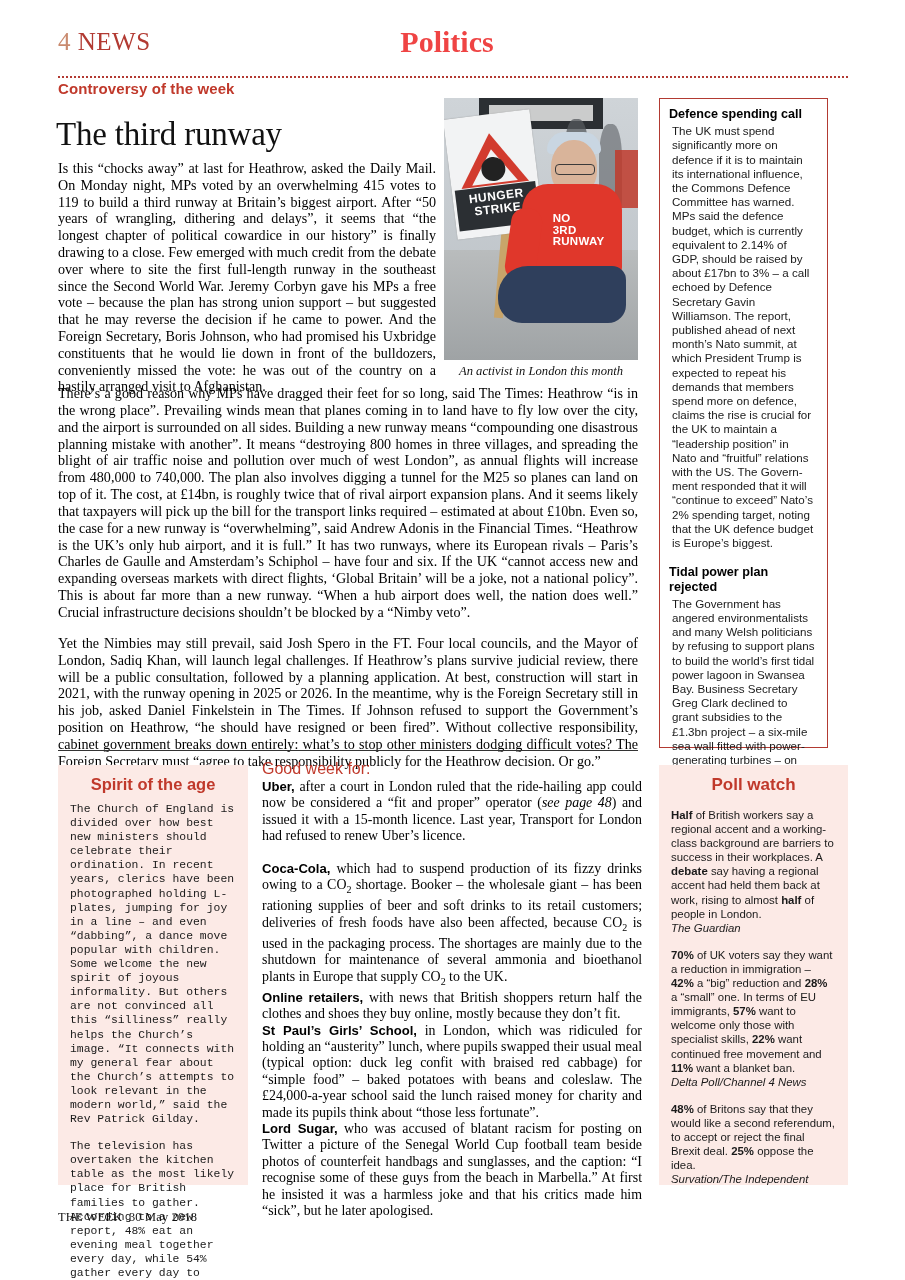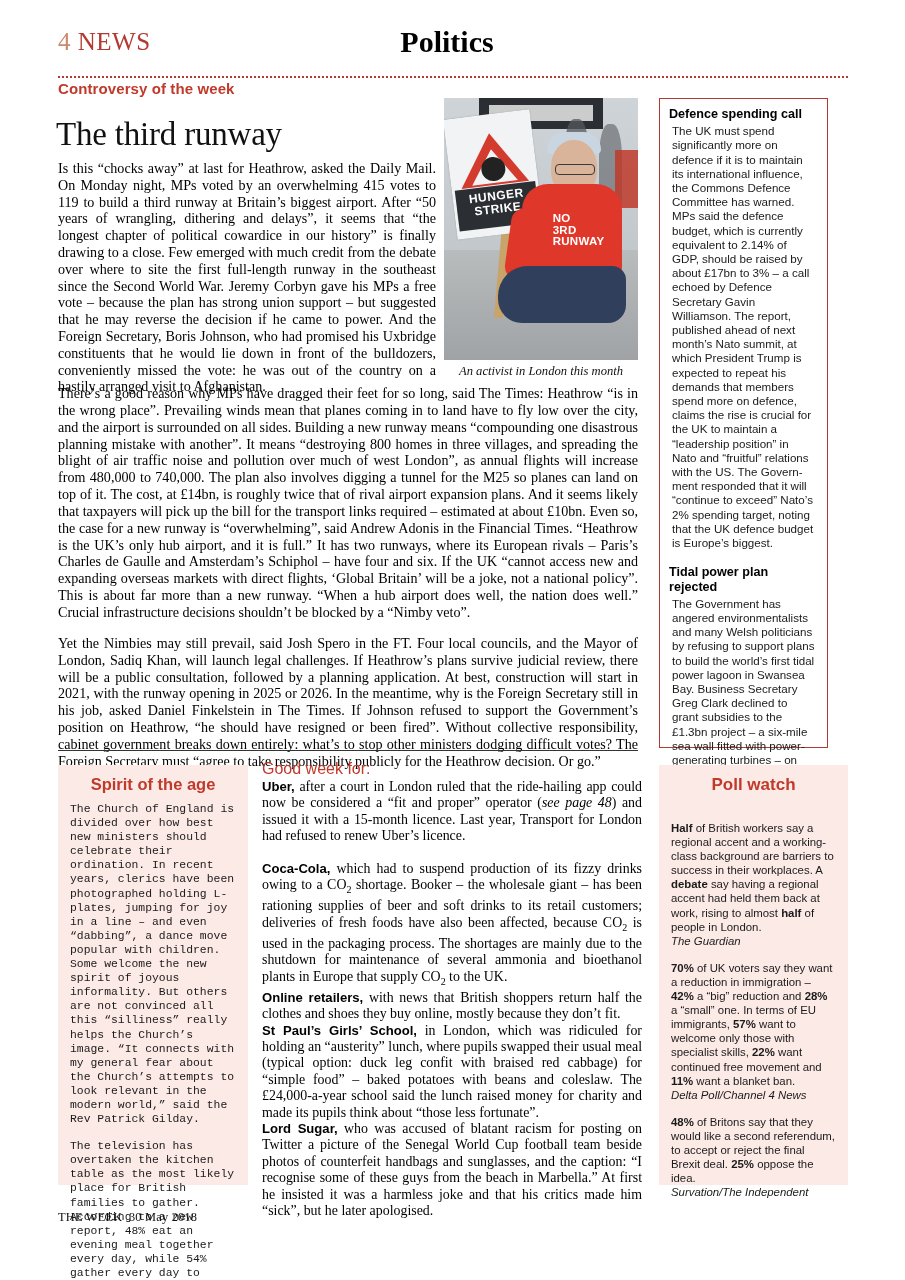--- a/index.html
+++ b/index.html
@@ -19,21 +19,21 @@
     position:absolute;left:0;top:0;
     font-family:"Liberation Serif",serif;
     font-size:25px;letter-spacing:.5px;
     color:#b23a32;
   }
   .folio .num{color:#c98a6e;}
   .section-title{
     position:absolute;left:0;right:12px;top:-3px;
     text-align:center;
     font-family:"Liberation Serif",serif;
-    font-size:30px;font-weight:700;color:#000000;
+    font-size:30px;font-weight:700;color:#ef4444;
   }
   .rule-dotted{
     position:absolute;left:58px;top:76px;width:790px;height:0;
     border-top:2px dotted #b23a32;
   }
 
   
   .kicker{
     position:absolute;left:58px;top:80px;
     font-family:"Liberation Sans",sans-serif;
@@ -187,21 +187,21 @@
     font-family:"Liberation Sans",sans-serif;font-weight:700;font-size:13.1px;
   }
   .weeks .spacer{height:16px;}
 
   
   .poll{
     position:absolute;left:659px;top:765px;width:189px;height:420px;
     background:#fceae6;box-sizing:border-box;padding:10px 12px;
   }
   .poll h3{
-    margin:0 0 26px 0;text-align:center;
+    margin:0 0 13px 0;text-align:center;
     font-family:"Liberation Sans",sans-serif;
     font-size:17px;font-weight:700;color:#c0392b;
   }
   .poll p{
     margin:0;font-family:"Liberation Sans",sans-serif;
     font-size:11.4px;line-height:14.1px;color:#1a1a1a;
   }
   .poll .src{font-style:italic;}
   .poll .gap{height:13px;}
   b{font-weight:700;}

